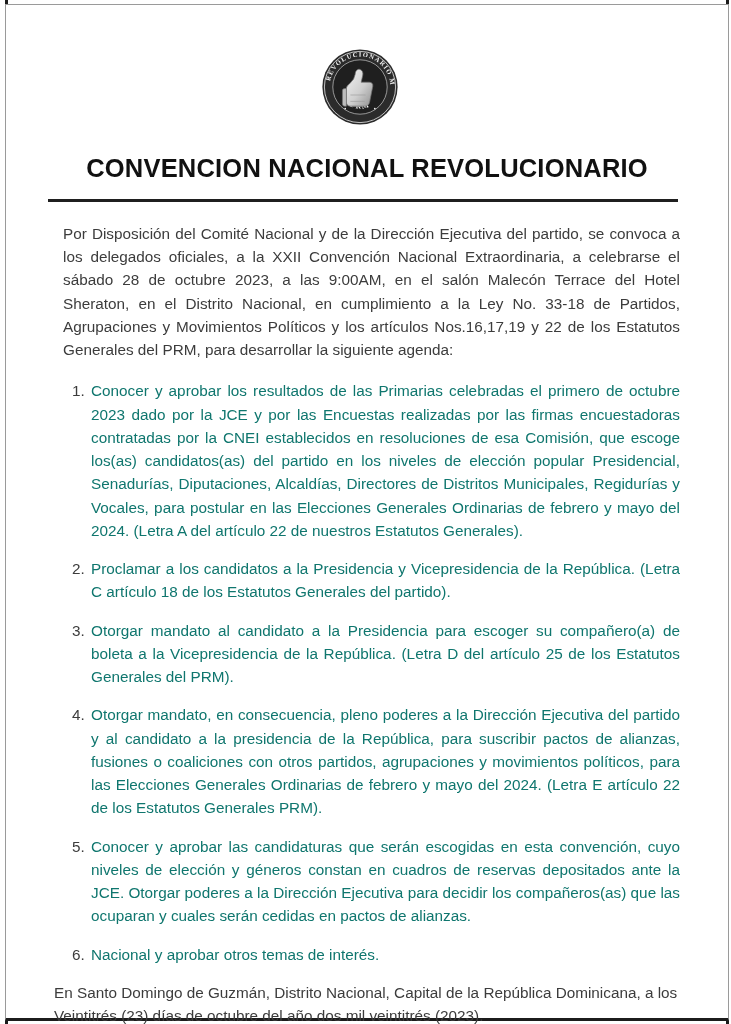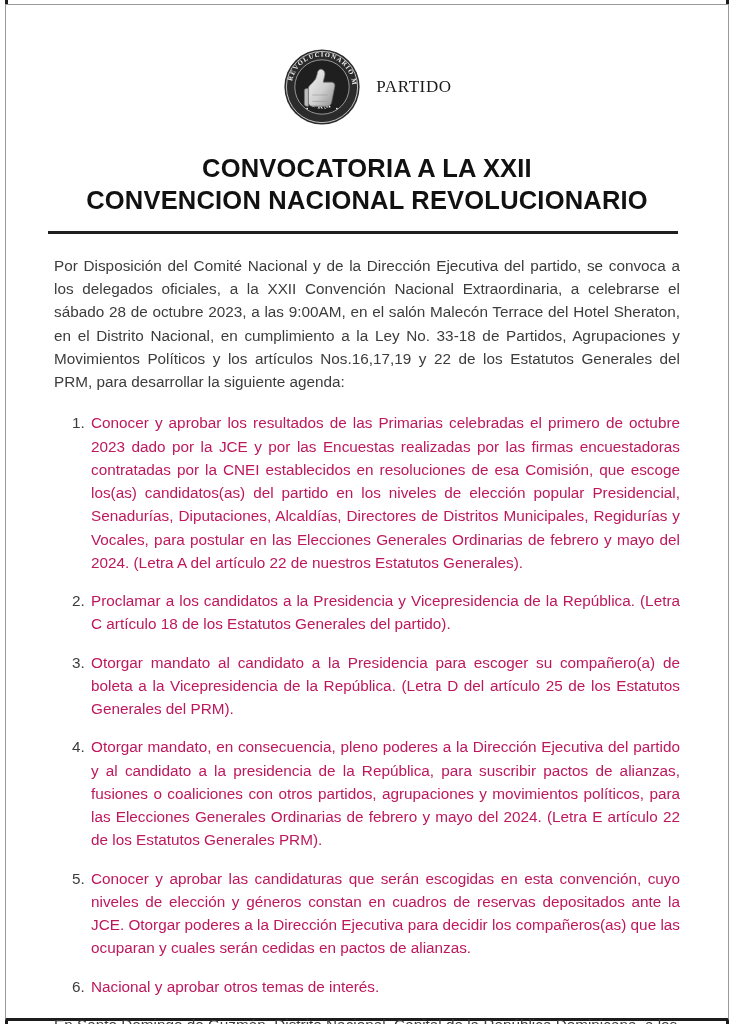--- a/index.html
+++ b/index.html
@@ -93,21 +93,21 @@
     height: 3px;
     background: #1f1f1f;
     margin: 14px 50px 0 42px;
   }
 
   
   .content {
     padding: 0 48px 0 48px;
   }
   .intro {
-    margin: 20px 0 0 0;
+    margin: 20px 0 0 9px;
     text-align: justify;
     text-justify: inter-word;
     font-size: 15.3px;
     line-height: 1.52;
     color: #3c3c3c;
   }
 
   .agenda {
     list-style: none;
     margin: 18px 0 0 0;
@@ -127,21 +127,21 @@
     line-height: 1.52;
     color: #3c3c3c;
     text-align: left;
   }
   .agenda .txt {
     flex: 1 1 auto;
     text-align: justify;
     text-justify: inter-word;
     font-size: 15.3px;
     line-height: 1.52;
-    color: #be185d;
+    color: #0f766e;
   }
 
   .closing {
     margin: 14px 0 0 0;
     text-align: left;
     font-size: 15.3px;
     line-height: 1.52;
     color: #3c3c3c;
   }
 </style>
@@ -180,26 +180,24 @@
           <circle cx="68.5" cy="77" r="1.1" fill="#f0f0f0"></circle>
           <g>
             <path d="M44 34 c0-4 3-7 6-6 c3 1 4 4 3.5 7 l-2 9 h10 c3 0 5 2 4.5 5 l-4 20 c-0.6 3-3 5-6 5 H38 c-3 0-5-2-5-5 V52 c0-3 2-4 4-6 l5-6 z" fill="url(#thumbGrad)" stroke="#6f6f6f" stroke-width="0.9" stroke-linejoin="round"></path>
             <path d="M38 52 h0 M38 60 H57 M38 68 H56 M38 74 H53" stroke="#9a9a9a" stroke-width="0.8" fill="none"></path>
             <path d="M33 52 h-2 c-2 0-3 1-3 3 v16 c0 2 1 3 3 3 h2 z" fill="#bdbdbd" stroke="#6f6f6f" stroke-width="0.8"></path>
           </g>
         </svg>
       </div>
 
       <div class="wordmark">
-        <div>PARTIDO</div>
       </div>
     </div>
 
     <div class="title">
-      <div>CONVOCATORIA A LA XXII</div>
       <div>CONVENCION NACIONAL REVOLUCIONARIO</div>
     </div>
     <div class="title-rule"></div>
 
     <div class="content">
 
       <p class="intro">Por Disposición del Comité Nacional y de la Dirección Ejecutiva del partido, se convoca a los delegados oficiales, a la XXII Convención Nacional Extraordinaria, a celebrarse el sábado 28 de octubre 2023, a las 9:00AM, en el salón Malecón Terrace del Hotel Sheraton, en el Distrito Nacional, en cumplimiento a la Ley No. 33-18 de Partidos, Agrupaciones y Movimientos Políticos y los artículos Nos.16,17,19 y 22 de los Estatutos Generales del PRM, para desarrollar la siguiente agenda:</p>
 
       <ul class="agenda">
         <li>

